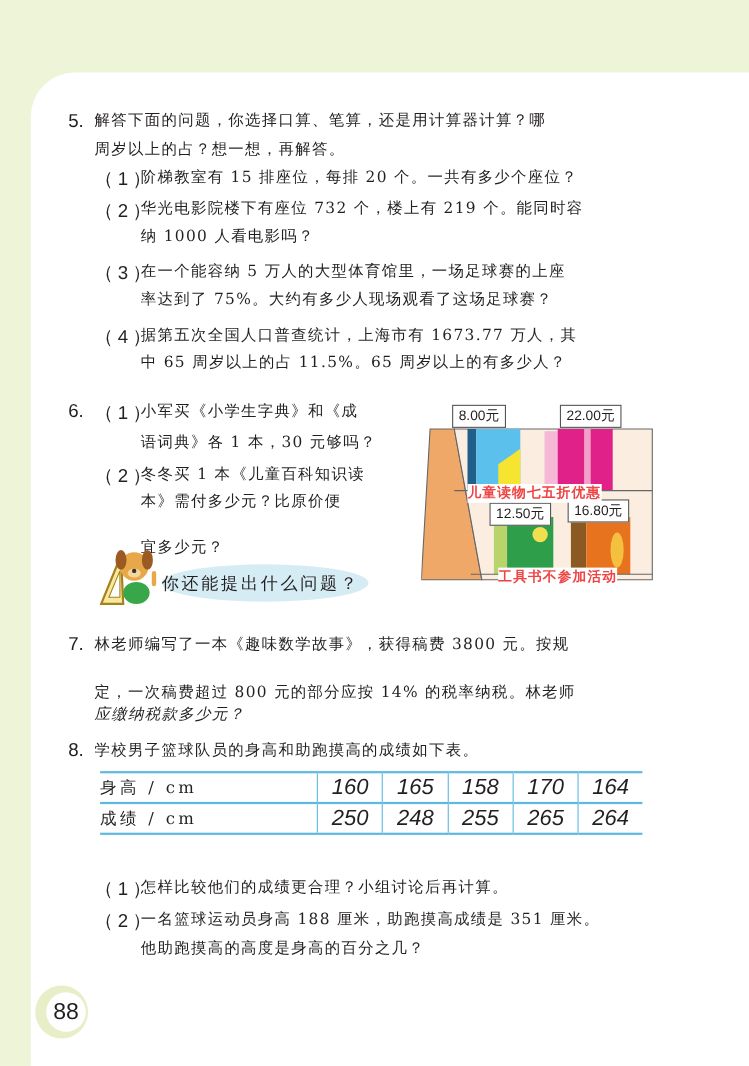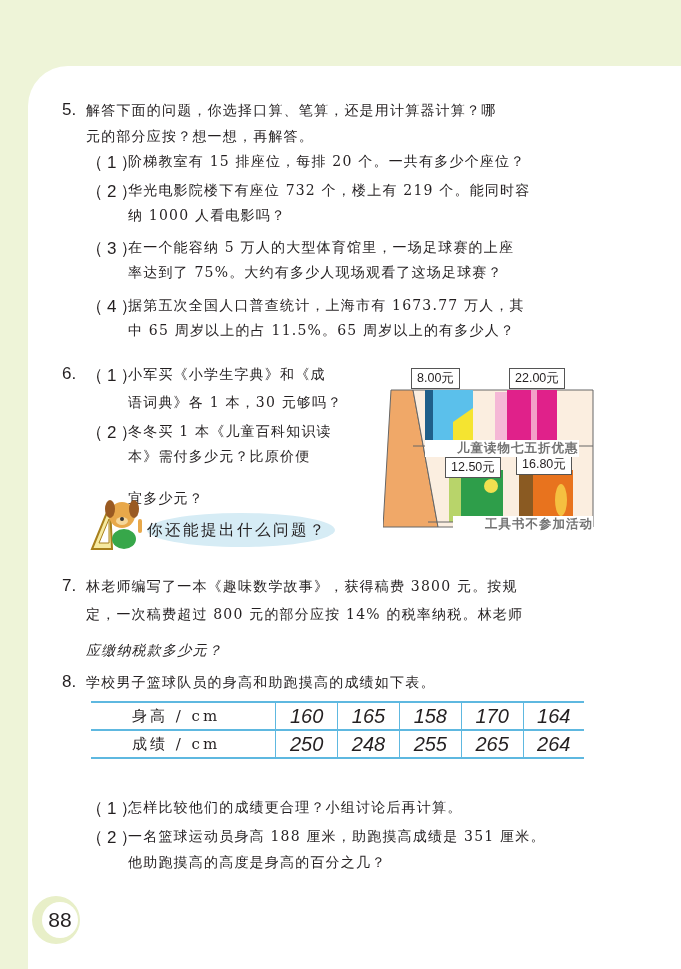--- a/index.html
+++ b/index.html
@@ -26,31 +26,31 @@
     position:absolute; left:91px; top:701px; width:493px;
     border-collapse:collapse; font-size:15px;
   }
   .tbl td {
     border-bottom:2px solid #5eb8e0; height:26px; text-align:center; padding:0;
   }
   .tbl td + td { border-left:1.5px solid #5eb8e0; }
   .tbl tr:first-child td { border-top:2px solid #5eb8e0; }
   .tbl .hcell { letter-spacing:4px; }
   .tbl .val { font-family:"Liberation Sans", sans-serif; font-size:20px;font-style:italic; }
-  .tbl .rowh { text-align:center; padding-right:14px; letter-spacing:3px; }
+  .tbl .rowh { text-align:left; padding-right:26px; letter-spacing:3px; }
 
   
   .shelf-wrap { position:absolute; left:383px; top:362px; width:215px; height:172px; }
   .price {
     position:absolute; background:#fff; border:1px solid #555; font-family:"Liberation Sans", sans-serif;
     font-size:12.5px; padding:1px 5px; z-index:3;
   }
   .banner {
-    position:absolute; font-family:"DejaVu Sans", sans-serif; font-size:12.5px; color:#737373; font-weight:bold; z-index:4;
-    background:#fff; letter-spacing:1px;padding-left:32px;
+    position:absolute; font-family:"DejaVu Sans", sans-serif; font-size:12.5px; color:#ef4444; font-weight:bold; z-index:4;
+    background:#fff; letter-spacing:1px;
   }
 
   .bubble {
     position:absolute; left:147px; top:513px; width:188px; height:34px;
     background:#d6ecf5; border-radius:50%;
     display:flex; align-items:center; justify-content:flex-start;
     font-size:15.5px; letter-spacing:2.5px;
   }
 
   .pagenum {
@@ -64,21 +64,21 @@
   }
 </style>
 </head>
 <body>
 
 <div class="page"></div>
 
 <div>
   <span class="qnum" style="left:62px;top:100px;">5.</span>
   <span class="line" style="left:86px;top:100px;">解答下面的问题，你选择口算、笔算，还是用计算器计算？哪</span>
-  <span class="line" style="left:86px;top:126px;">元的部分应按？想一想，再解答。</span>
+  <span class="line" style="left:86px;top:126px;">周岁以上的占？想一想，再解答。</span>
 
   <span class="paren" style="left:86px;top:151px;">（1）</span>
   <span class="line" style="left:128px;top:151px;">阶梯教室有 15 排座位，每排 20 个。一共有多少个座位？</span>
 
   <span class="paren" style="left:86px;top:180px;">（2）</span>
   <span class="line" style="left:128px;top:180px;">华光电影院楼下有座位 732 个，楼上有 219 个。能同时容</span>
   <span class="line" style="left:128px;top:205px;">纳 1000 人看电影吗？</span>
 
   <span class="paren" style="left:86px;top:237px;">（3）</span>
   <span class="line" style="left:128px;top:237px;">在一个能容纳 5 万人的大型体育馆里，一场足球赛的上座</span>
@@ -141,21 +141,21 @@
     <span class="price" style="left:62px;top:95px;">12.50元</span>
     <span class="price" style="left:133px;top:92px;">16.80元</span>
     <span class="banner" style="left:42px;top:78px;">儿童读物七五折优惠</span>
     <span class="banner" style="left:70px;top:154px;">工具书不参加活动</span>
   </div>
 </div>
 
 <div>
   <span class="qnum" style="left:62px;top:576px;">7.</span>
   <span class="line" style="left:86px;top:576px;">林老师编写了一本《趣味数学故事》，获得稿费 3800 元。按规</span>
-  <span class="line" style="left:86px;top:604px;text-align:right;">定，一次稿费超过 800 元的部分应按 14% 的税率纳税。林老师</span>
+  <span class="line" style="left:86px;top:620px;text-align:right;">定，一次稿费超过 800 元的部分应按 14% 的税率纳税。林老师</span>
   <span class="line" style="left:86px;top:640px;font-style:italic;">应缴纳税款多少元？</span>
 </div>
 
 <div>
   <span class="qnum" style="left:62px;top:672px;">8.</span>
   <span class="line" style="left:86px;top:672px;">学校男子篮球队员的身高和助跑摸高的成绩如下表。</span>
 
   <table class="tbl">
     <tbody>
     <tr>

